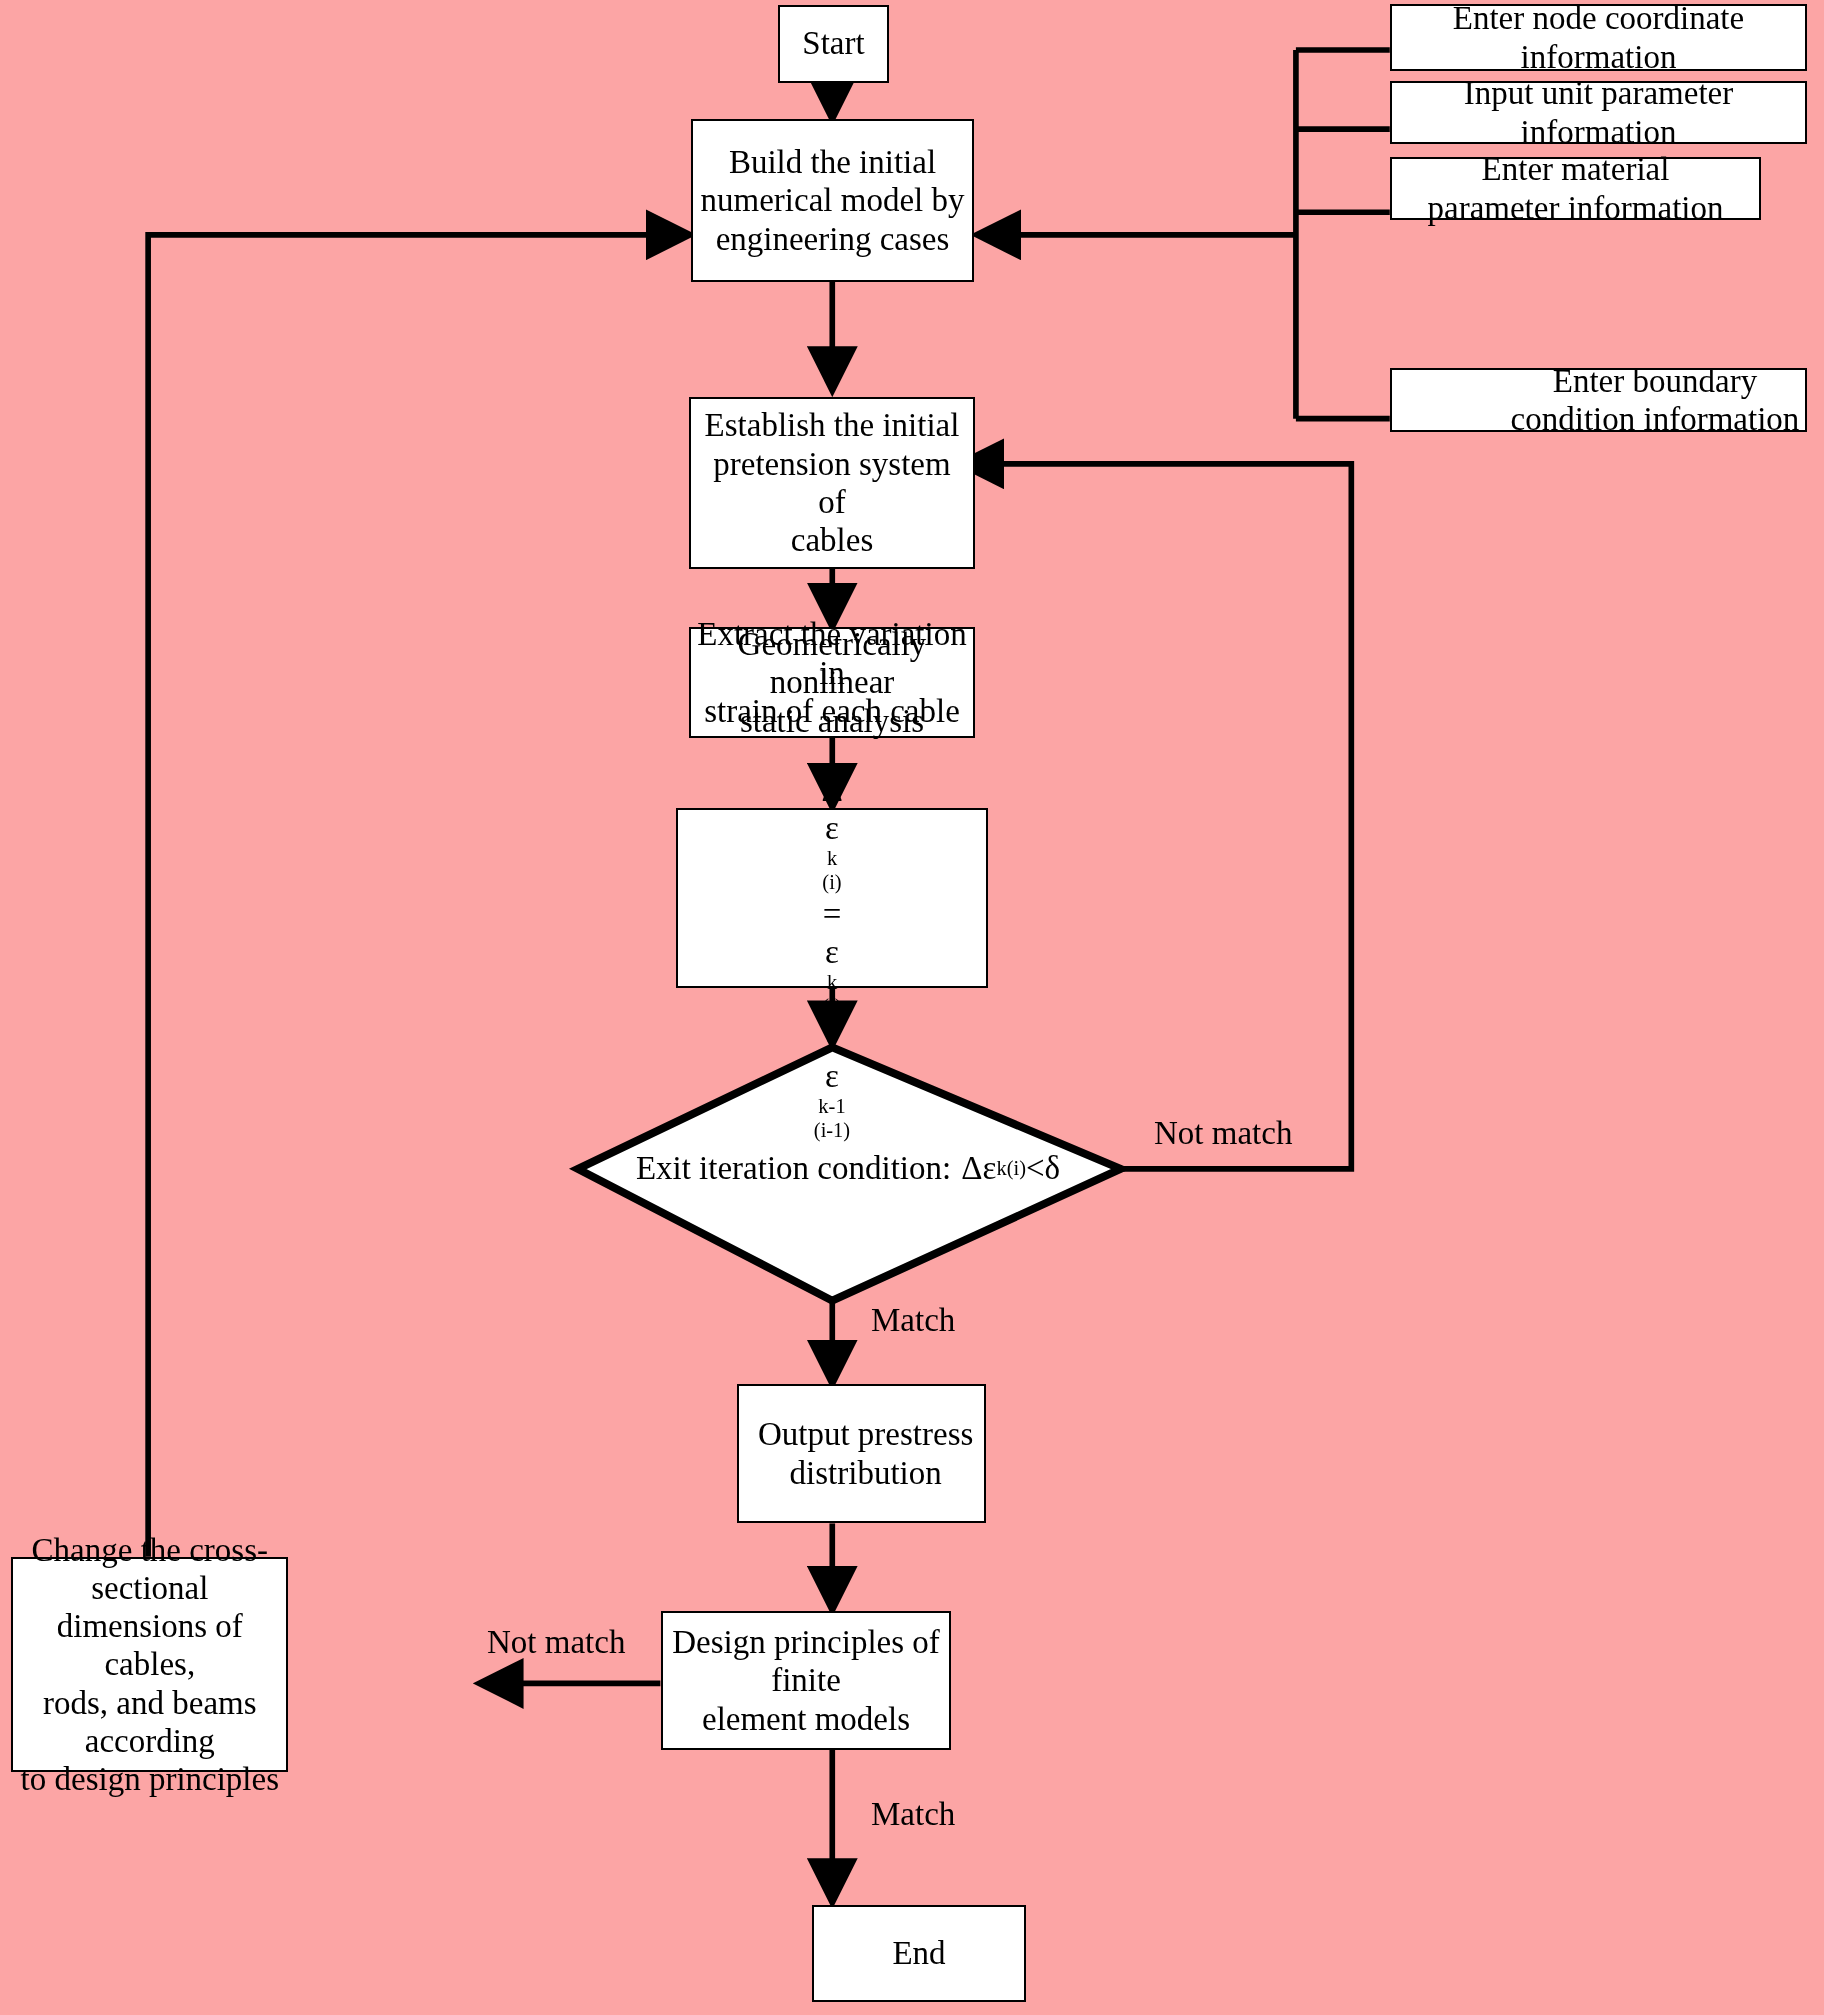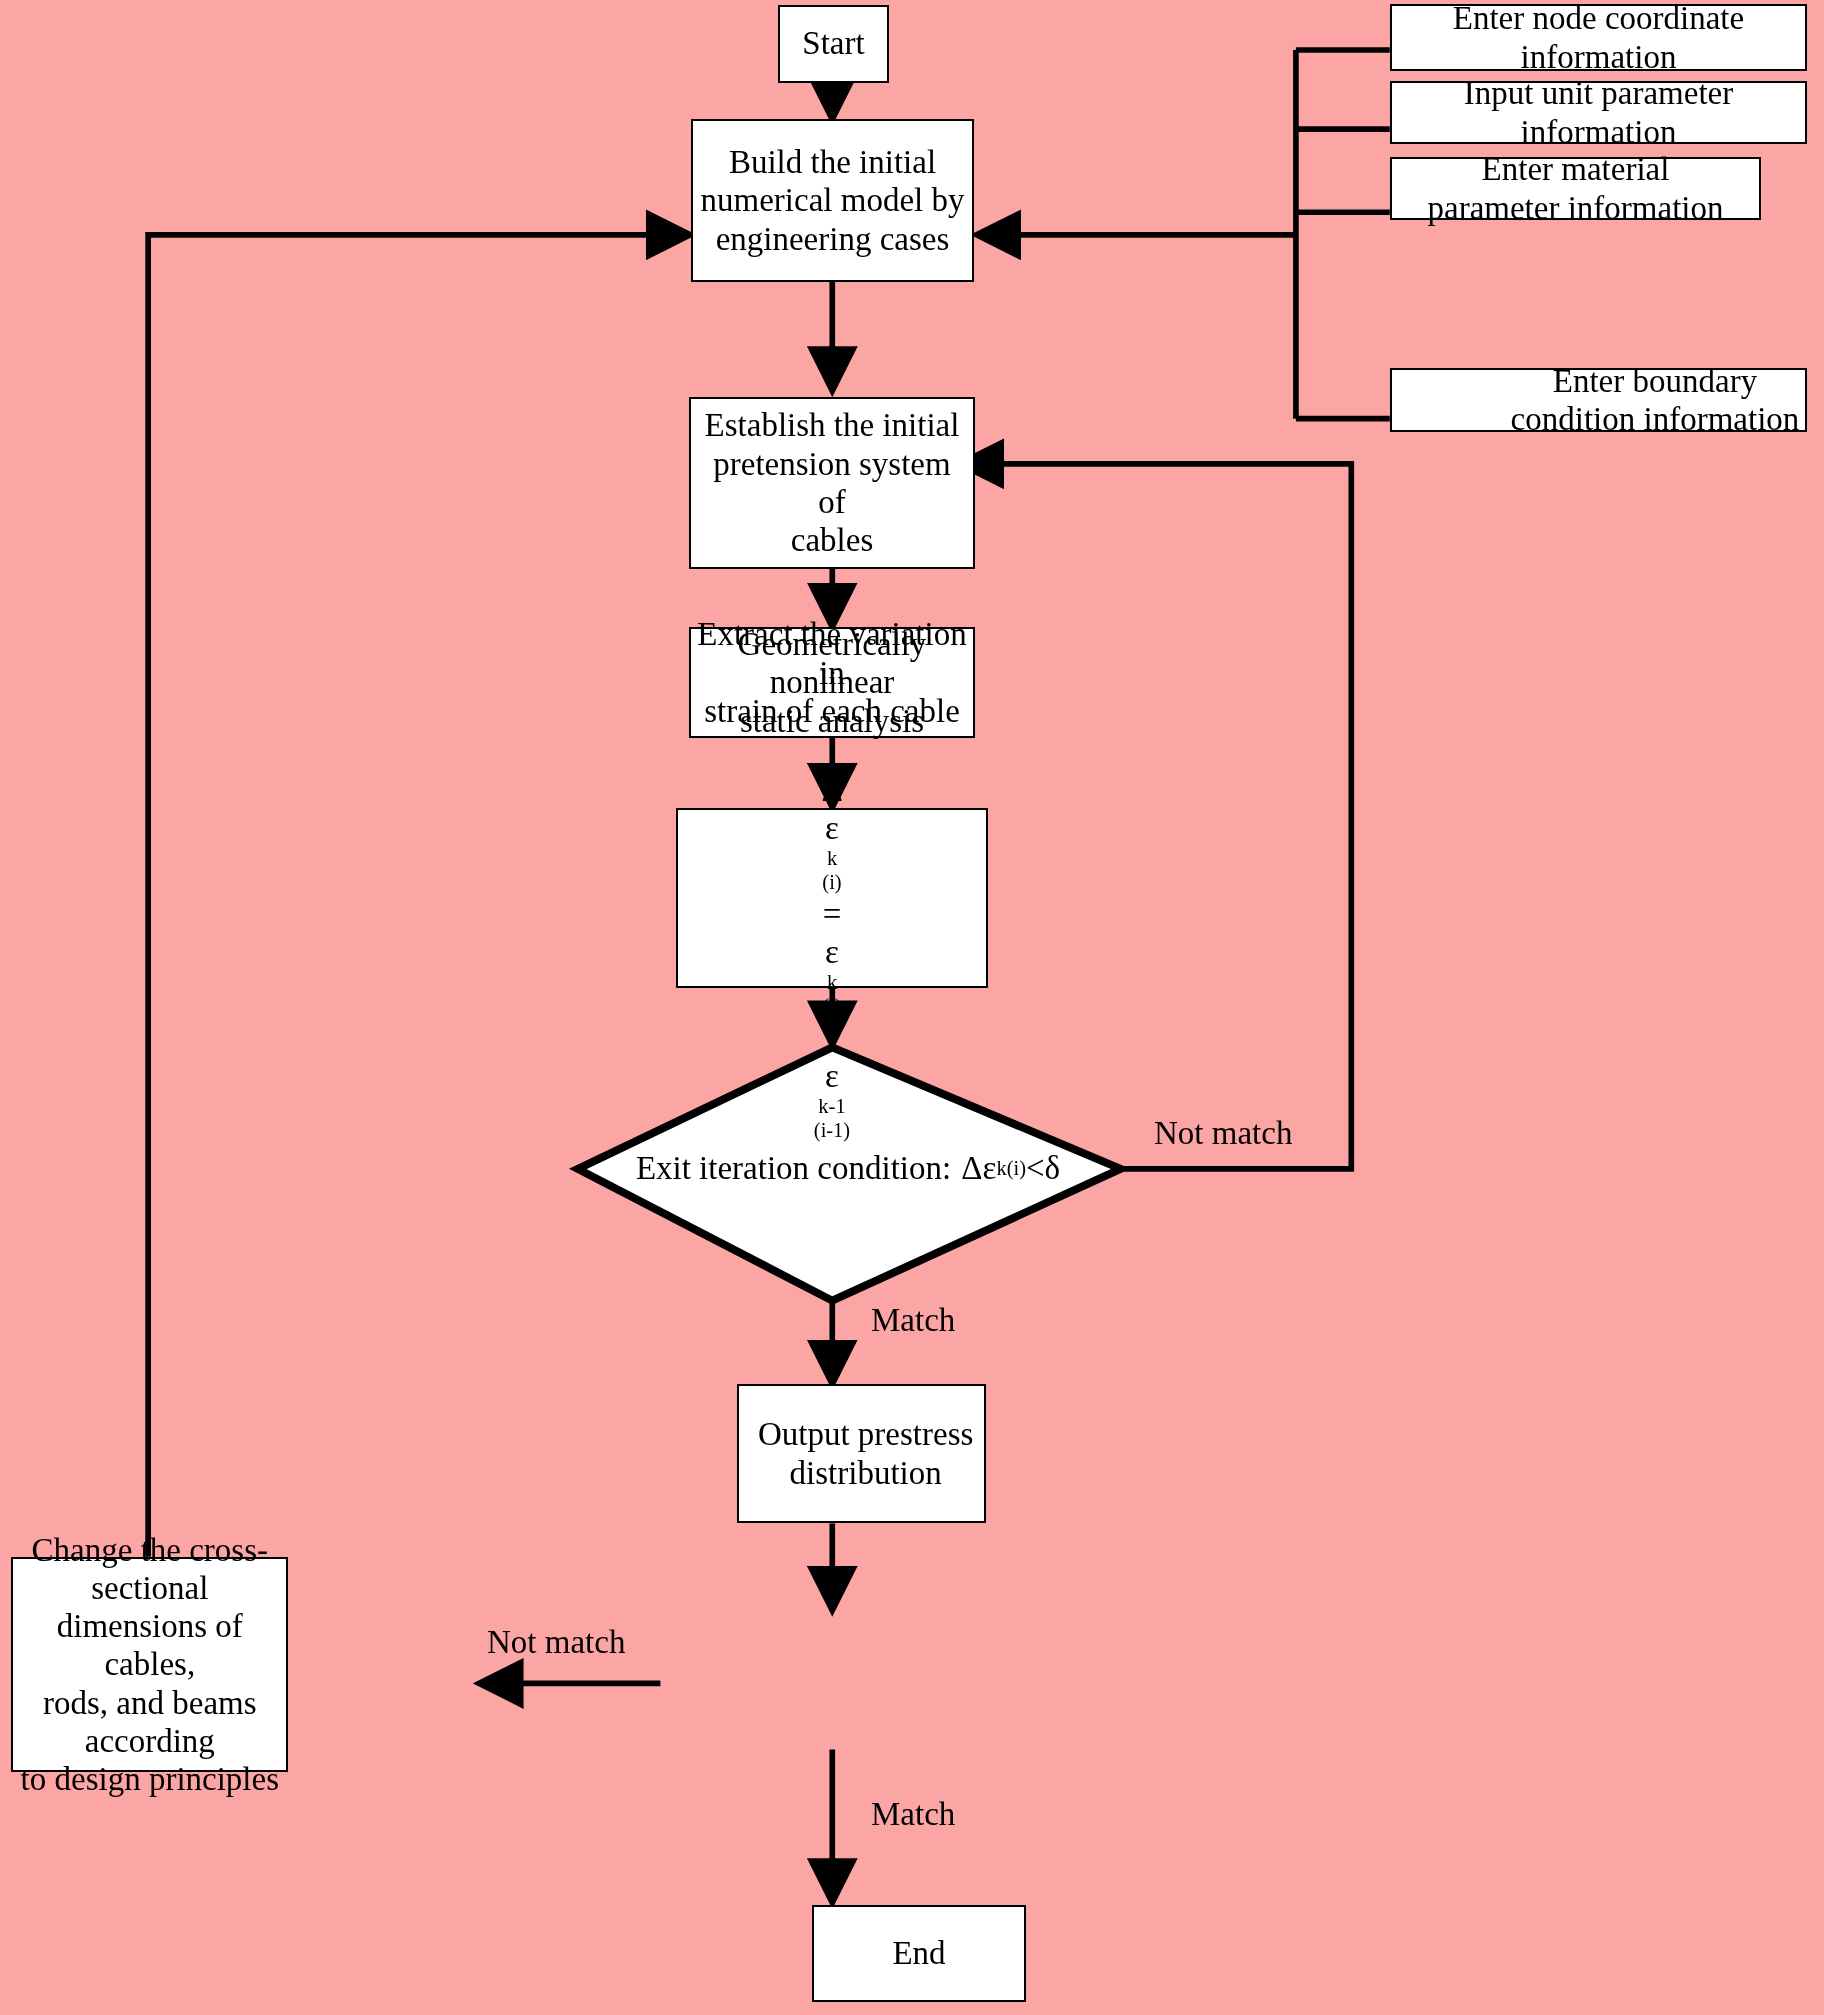--- a/index.html
+++ b/index.html
@@ -100,20 +100,24 @@
       <span class="sub">k</span>
       <span class="sup">(i)</span>
       <span> &lt;δ</span>
   </div>
 
   <div class="node" style="left:737px;top:1384px;width:249px;height:139px;padding-left:14px;">
     <span>Output prestress
 distribution</span>
   </div>
 
+  <div class="node" style="left:661px;top:1611px;width:290px;height:139px;">
+    <span>Design principles of finite
+element models</span>
+  </div>
 
   <div class="node" style="left:11.3px;top:1557px;width:277px;height:215px;">
     <span>Change the cross-sectional
 dimensions of cables,
 rods, and beams according
 to design principles</span>
   </div>
 
   <div class="node" style="left:812px;top:1905px;width:214px;height:97px;">
     <span>End</span>

